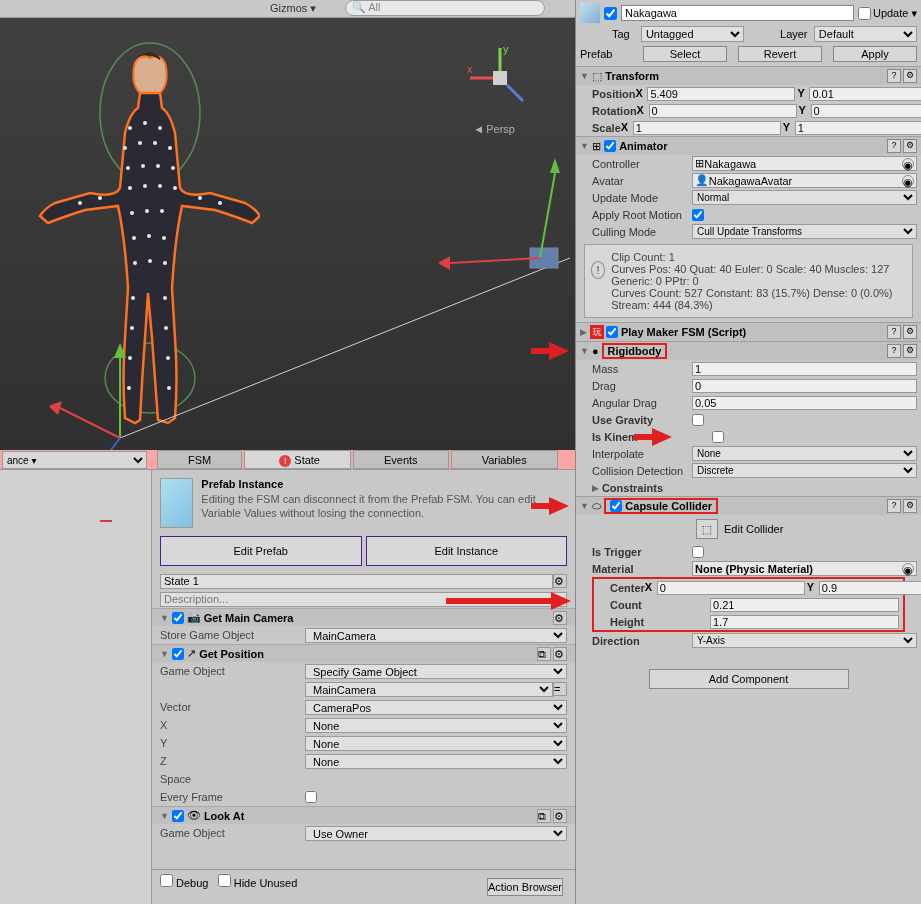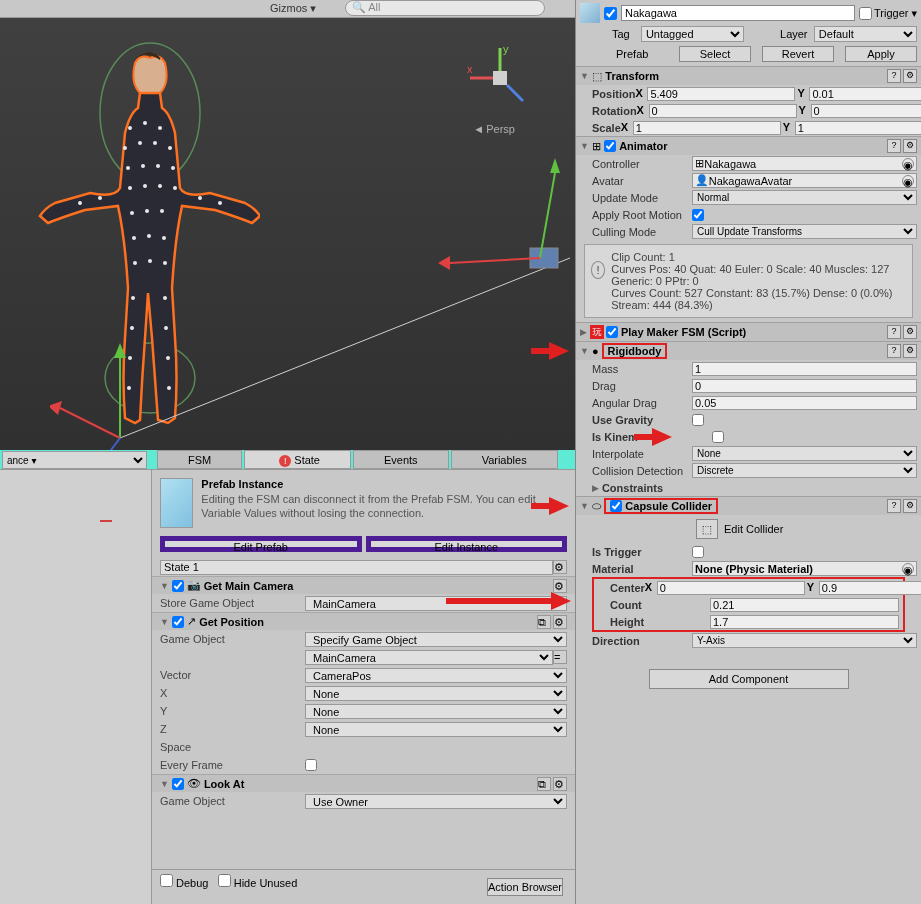--- a/index.html
+++ b/index.html
@@ -7,54 +7,54 @@
 .viewport { position: absolute; left: 0; top: 0; width: 575px; height: 450px; background: #3a3a3a; }
 .viewport-top { position: absolute; left: 0; top: 0; width: 575px; height: 18px; background: #c8c8c8; border-bottom: 1px solid #999; }
 .gizmo-label { position: absolute; left: 270px; top: 2px; color: #333; }
 .search-all { position: absolute; left: 345px; top: 0; width: 200px; height: 16px; background: #e8e8e8; border: 1px solid #999; border-radius: 8px; padding: 0 6px; color: #888; }
 .scene { position: absolute; left: 0; top: 18px; width: 575px; height: 432px; background: linear-gradient(#404040, #303030); }
 .character { position: absolute; left: 30px; top: 20px; width: 230px; height: 400px; }
 .persp { position: absolute; right: 60px; top: 105px; color: #b0b0b0; font-size: 11px; }
 .persp::before { content: "◄"; margin-right: 2px; }
 .gizmo { position: absolute; right: 40px; top: 25px; width: 70px; height: 70px; }
 .lower-left { position: absolute; left: 0; top: 450px; width: 575px; height: 454px; background: #c8c8c8; }
-.tab-bar { display: flex; height: 20px; background: #5eead4; border-bottom: 1px solid #999; }
+.tab-bar { display: flex; height: 20px; background: #fca5a5; border-bottom: 1px solid #999; }
 .dropdown-small { width: 145px; height: 18px; background: #d8d8d8; border: 1px solid #999; margin: 1px 0 0 2px; font-size: 10px; }
 .tabs { display: flex; margin-left: 10px; }
 .tab { padding: 3px 30px; background: #c0c0c0; border: 1px solid #999; margin-right: 2px; cursor: pointer; }
 .tab.active { background: #d8d8d8; }
 .error-dot { display: inline-block; width: 12px; height: 12px; background: #e04040; border-radius: 50%; color: #fff; text-align: center; line-height: 12px; font-size: 9px; margin-left: 4px; }
 .panel-row { display: flex; }
 .left-sub { width: 152px; height: 434px; background: #d0d0d0; border-right: 1px solid #999; position: relative; }
 .mini-red { position: absolute; left: 100px; top: 50px; width: 12px; height: 2px; background: #d04040; }
 .right-sub { width: 423px; background: #c8c8c8; }
 .prefab-box { padding: 8px; display: flex; gap: 8px; }
 .cube-icon { width: 50px; height: 50px; background: linear-gradient(135deg, #b0e0f0, #80c0e0); border: 1px solid #999; }
 .prefab-title { font-weight: bold; margin-bottom: 2px; }
 .prefab-desc { color: #555; line-height: 1.3; }
 .btn-row { display: flex; gap: 4px; padding: 0 8px 6px; }
-.btn { flex: 1; height: 16px; background: #d8d8d8; border: 5px solid #4c1d95; cursor: pointer; }
+.btn { flex: 1; height: 30px; background: #d8d8d8; border: 1px solid #4c1d95; cursor: pointer; }
 .field-row { display: flex; align-items: center; padding: 1px 8px; height: 18px; }
 .field-label { width: 145px; color: #444; }
 .field-input { flex: 1; height: 15px; background: #e0e0e0; border: 1px solid #999; padding: 0 3px; }
 .section-head { display: flex; align-items: center; padding: 2px 8px; background: #c0c0c0; height: 18px; border-top: 1px solid #a8a8a8; }
 .tri { color: #666; margin-right: 3px; font-size: 9px; }
 .chk { width: 12px; height: 12px; margin-right: 3px; }
 .sec-title { font-weight: bold; flex: 1; }
 .sec-icons { display: flex; gap: 2px; }
 .mini-icon { width: 14px; height: 14px; background: #d0d0d0; border: 1px solid #999; cursor: pointer; }
 .inspector { position: absolute; left: 575px; top: 0; width: 346px; height: 904px; background: #c8c8c8; border-left: 1px solid #888; }
 .insp-head { display: flex; align-items: center; padding: 4px; gap: 4px; height: 26px; }
 .obj-icon { width: 20px; height: 20px; background: linear-gradient(135deg, #c0e0f0, #80b0d0); }
 .name-input { flex: 1; height: 16px; background: #fff; border: 1px solid #888; padding: 0 3px; }
 .static-chk { display: flex; align-items: center; gap: 2px; }
 .tag-row { display: flex; align-items: center; padding: 0 4px 4px; gap: 4px; height: 20px; }
 .tag-label { width: 30px; margin-left: 32px; }
 .tag-sel { width: 124px; height: 16px; background: #e0e0e0; border: 1px solid #999; }
-.prefab-row { display: flex; padding: 0 4px 4px; gap: 11px; height: 20px; align-items: center; margin-left: 36px; }
+.prefab-row { display: flex; padding: 0 4px 4px; gap: 11px; height: 20px; align-items: center; }
 .prefab-label { width: 52px; }
 .pf-btn { flex: 1; height: 16px; background: #d8d8d8; border: 1px solid #888; }
 .component { border-top: 1px solid #a0a0a0; }
 .comp-head { display: flex; align-items: center; padding: 2px 4px; background: #c0c0c0; height: 18px; }
 .comp-title { font-weight: bold; flex: 1; }
 .comp-icons { display: flex; gap: 2px; }
 .gear-icon, .help-icon { width: 14px; height: 14px; background: #d8d8d8; border: 1px solid #888; cursor: pointer; font-size: 9px; text-align: center; }
 .prop-row { display: flex; align-items: center; padding: 1px 4px 1px 16px; height: 17px; }
 .prop-label { width: 100px; color: #333; }
 .prop-label.bold { font-weight: bold; }
@@ -183,20 +183,23 @@
         </div>
       </div>
       <div class="btn-row">
         <button class="btn">Edit Prefab</button>
         <button class="btn">Edit Instance</button>
       </div>
       <div class="field-row">
           <input class="field-input" value="State 1" style="">
           <div class="mini-icon">⚙</div>
         </div>
+      <div class="field-row">
+          <input class="field-input" style="color: rgb(153, 153, 153);" placeholder="Description...">
+        </div>
 
       <div class="section-head">
           <span class="tri">▼</span>
           <input type="checkbox" class="chk" checked="" style="">
           <span style="margin-right:3px">📷</span>
           <span class="sec-title">Get Main Camera</span>
           <div class="sec-icons">
             <div class="mini-icon">⚙</div>
           </div>
         </div>
@@ -273,21 +276,21 @@
   </div>
 </div>
 
 <div class="inspector">
   <div class="insp-head">
     <div class="obj-icon"></div>
     <input type="checkbox" checked="" style="">
     <input class="name-input" value="Nakagawa" style="">
     <div class="static-chk">
         <input type="checkbox" style="">
-        <span>Trigger ▾</span>
+        <span>Update ▾</span>
       </div>
   </div>
   <div class="tag-row">
     <span class="tag-label">Tag</span>
     <select class="tag-sel"><option>Untagged</option></select>
     <span class="tag-label" style="width:36px">Layer</span>
     <select class="tag-sel"><option>Default</option></select>
   </div>
   <div class="prefab-row">
     <span class="prefab-label">Prefab</span>

